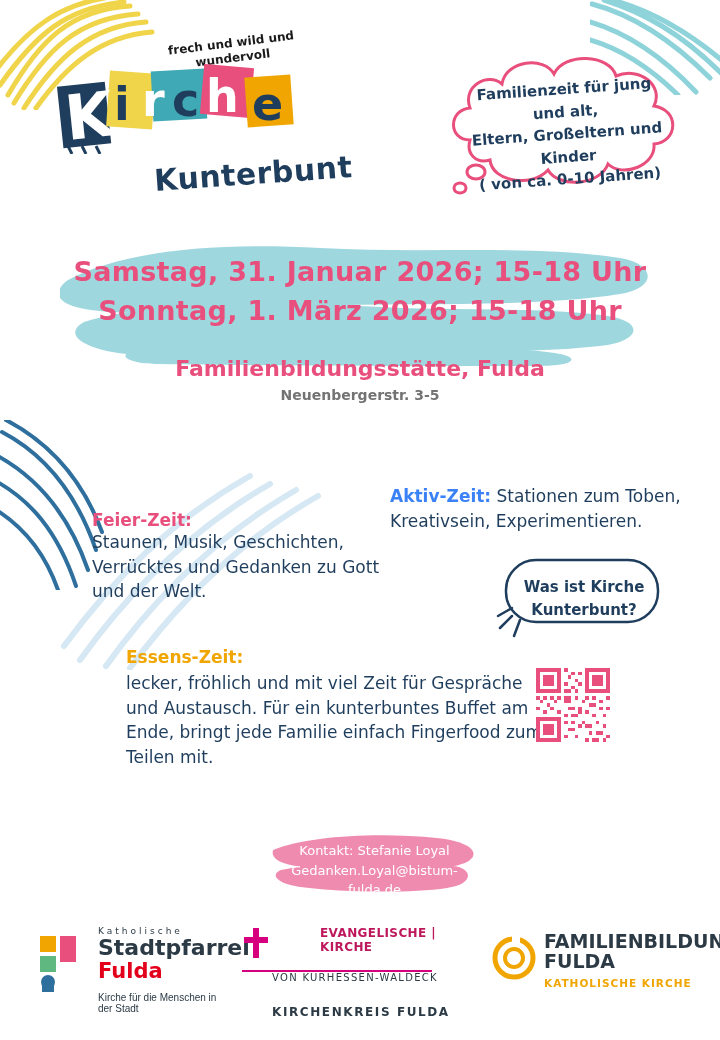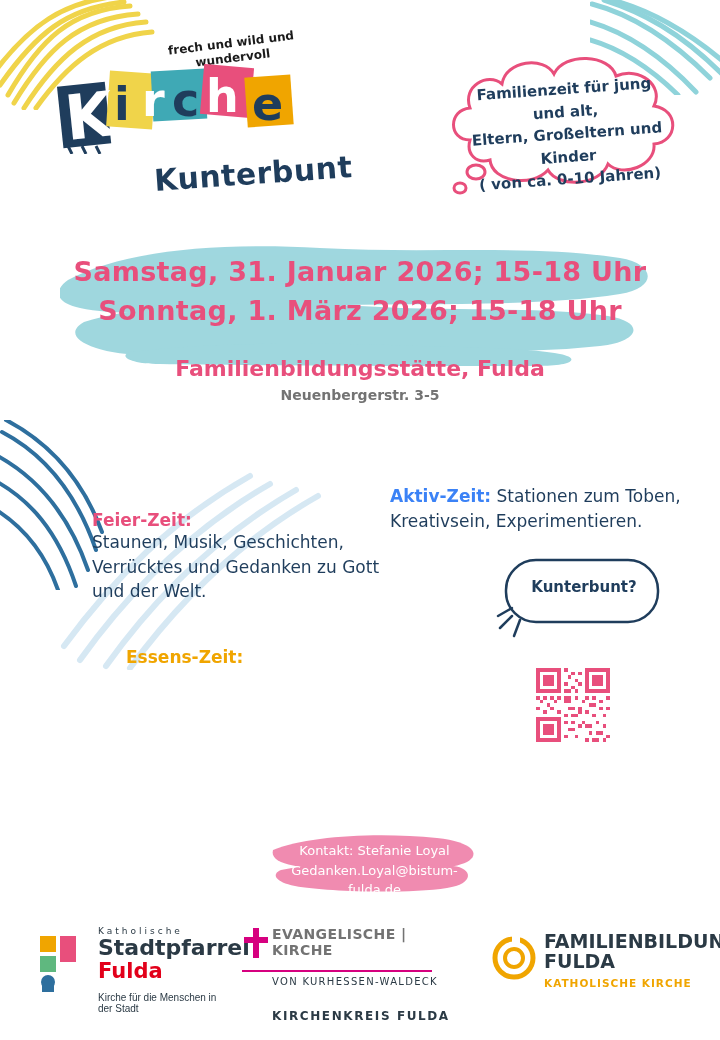--- a/index.html
+++ b/index.html
@@ -262,24 +262,25 @@
   }
 
   .logo2 {
     position: absolute;
     left: 272px;
     top: 8px;
     width: 190px;
   }
   .logo2 .l2-line1 {
     font-family: "DejaVu Sans", sans-serif;
-    font-size: 14px;
-    font-weight: bold;
-    color: #737373;
+    font-size: 12px;
+    font-weight: bold;
+    color: #be185d;
     letter-spacing: 0.4px;
+    margin-left: 48px;
   }
   .logo2 .l2-line2 {
     font-family: "DejaVu Sans", sans-serif;
     font-size: 10px;
     color: #2b3a45;
     letter-spacing: 1.3px;
     margin-top: 18px;
   }
   .logo2 .l2-line3 {
     font-family: "DejaVu Sans", sans-serif;
@@ -429,32 +430,34 @@
     <span class="head">Aktiv-Zeit:</span><span class="body"> Stationen zum Toben, Kreativsein, Experimentieren.</span>
   </div>
 
   <div class="blk feier">
     <span class="head">Feier-Zeit:</span>
     <span class="body">Staunen, Musik, Geschichten, Verrücktes und Gedanken zu Gott und der Welt.</span>
   </div>
 
   <div class="blk essens">
     <span class="head">Essens-Zeit:</span>
+    <span class="body">lecker, fröhlich und mit viel Zeit für Gespräche und Austausch. Für ein kunterbuntes Buffet am Ende, bringt jede Familie einfach Fingerfood zum Teilen mit.</span>
   </div>
 
   <div class="qr-bubble">
     <svg width="180" height="88" viewBox="0 0 180 88">
       <rect x="14" y="4" width="152" height="62" rx="30" ry="30" fill="none" stroke="#1f3d5c" stroke-width="2.5"></rect>
       <g stroke="#1f3d5c" stroke-width="2.5" fill="none" stroke-linecap="round">
         <path d="M20,52 L6,60"></path>
         <path d="M20,60 L8,72"></path>
         <path d="M28,64 L22,80"></path>
       </g>
     </svg>
     <div class="qr-bubble-text">
+      <div>Was ist Kirche</div>
       <div>Kunterbunt?</div>
     </div>
   </div>
 
   <svg class="qr" viewBox="0 0 21 21" shape-rendering="crispEdges">
     <rect width="21" height="21" fill="#ffffff"></rect>
     <g fill="#e84f7c">
       <rect x="0" y="0" width="7" height="1"></rect>
         <rect x="0" y="6" width="7" height="1"></rect>
       <rect x="0" y="0" width="1" height="7"></rect>

